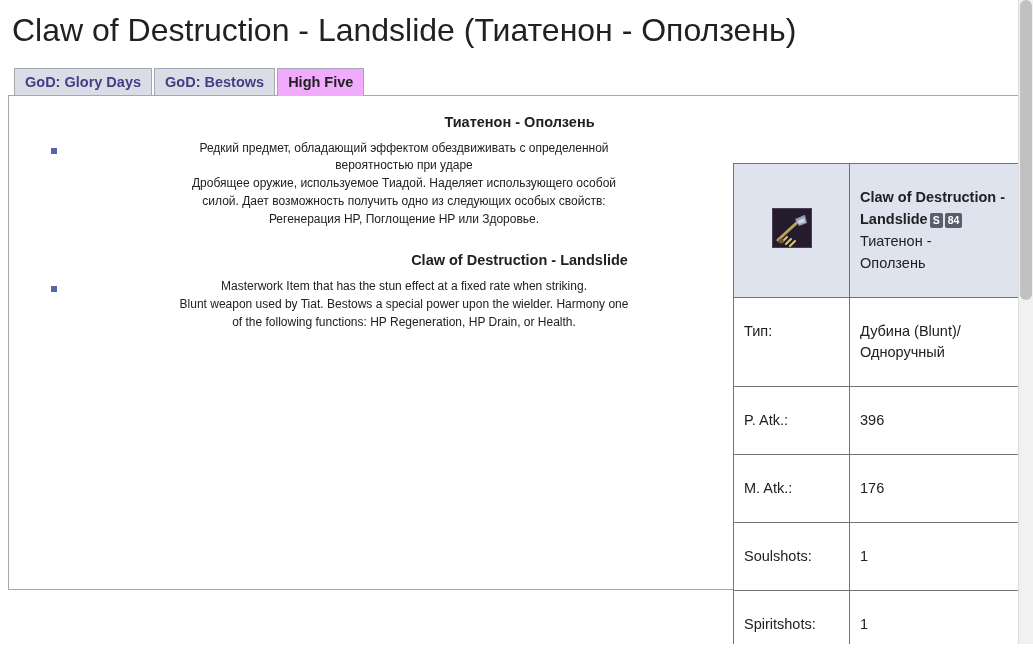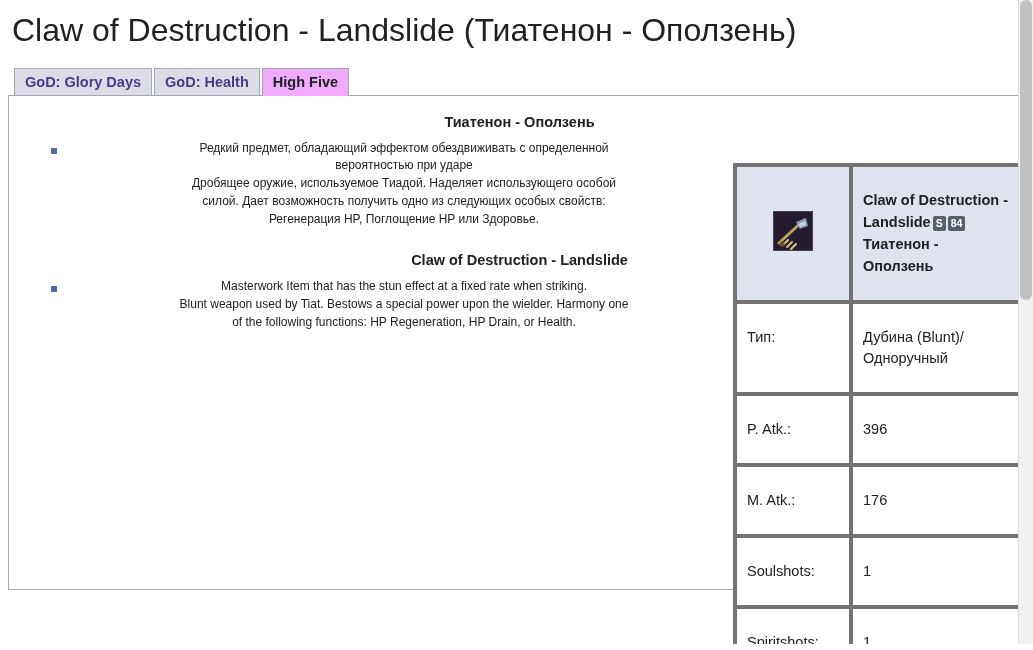--- a/index.html
+++ b/index.html
@@ -100,21 +100,21 @@
   .infobox {
     position: absolute;
     top: 163px;
     left: 733px;
     width: 302px;
     border-collapse: collapse;
     font-size: 14.5px;
     color: #202122;
   }
   .infobox td {
-    border: 4px solid #737373;
+    border: 1px solid #737373;
     padding: 23px 10px;
     vertical-align: top;
     background: #ffffff;
     line-height: 1.45;
   }
   .infobox tr.head td {
     background: #dfe3ee;
   }
   .infobox td.icon-cell {
     width: 116px;
@@ -122,21 +122,21 @@
     vertical-align: middle;
   }
   .infobox td.label {
     width: 116px;
   }
   .infobox tr.head td.title-cell {
     font-weight: bold;
     line-height: 1.5;
   }
   .infobox tr.head td.title-cell .sub {
-    font-weight: bold;
+    font-weight: normal;
   }
   .grade-badges {
     display: inline-block;
     vertical-align: middle;
     white-space: nowrap;
   }
   .badge {
     display: inline-block;
     background: #555f6e;
     color: #ffffff;
@@ -184,21 +184,21 @@
 
 <div class="page">
 
   <h1 class="page-title">Claw of Destruction - Landslide (Тиатенон - Оползень)</h1>
 
   <div class="tabs">
     <div class="tab inactive">
       <span>GoD: Glory Days</span>
     </div>
     <div class="tab inactive">
-      <span>GoD: Health</span>
+      <span>GoD: Bestows</span>
     </div>
     <div class="tab active">
       <span>High Five</span>
     </div>
   </div>
 
   <div class="content-box">
 
     <div class="sec-title">Тиатенон - Оползень</div>
     <ul class="desc">

